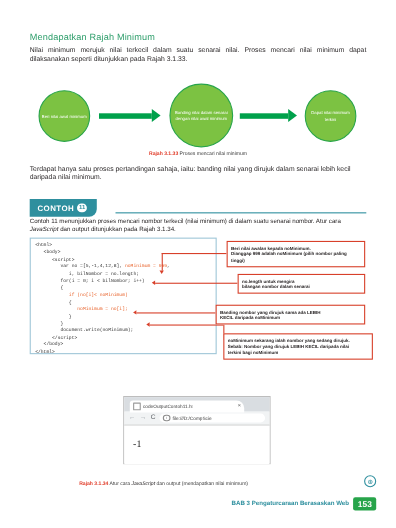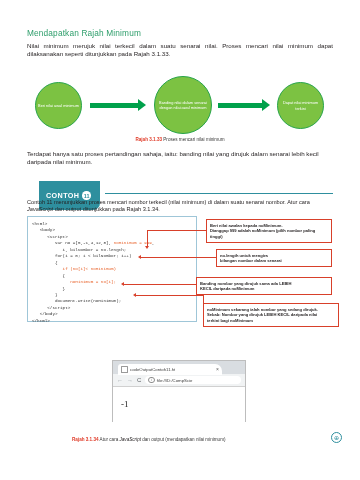--- a/index.html
+++ b/index.html
@@ -47,23 +47,23 @@
   .fig-cap span{color:#3b3b3b;}
 
   .para2{
     position:absolute;left:27px;top:150px;width:306px;
     font-size:6.2px;line-height:8.4px;color:#231f20;
   }
 
   
   .contoh-wrap{position:absolute;left:27px;top:181px;width:306px;height:14px;}
   .contoh-tab{
-    position:absolute;left:0;top:0;height:29px;padding:0 9px 0 7px;
+    position:absolute;left:0;top:0;height:16px;padding:0 9px 0 7px;
     background:#2e8f9e;border-radius:0 0 7px 0;
-    display:flex;align-items:center;gap:3px;margin-left:12px;
+    display:flex;align-items:center;gap:3px;
   }
   .contoh-tab .txt{color:#fff;font-size:7.2px;font-weight:bold;letter-spacing:.4px;}
   .contoh-tab .num{
     width:8.5px;height:8.5px;border-radius:50%;background:#fff;color:#2e8f9e;
     font-size:5.4px;font-weight:bold;display:flex;align-items:center;justify-content:center;
   }
   .contoh-rule{position:absolute;left:78px;right:0;top:12px;height:1px;background:#2e8f9e;}
 
   .contoh-text{
     position:absolute;left:27px;top:199px;width:306px;
@@ -277,14 +277,18 @@
     <div class="b-body">
       <span class="b-out">-1</span>
     </div>
   </div>
 
   <div class="fig-cap2">
     <b>Rajah 3.1.34</b>
     <span>Atur cara </span><i>JavaScript</i><span> dan output (mendapatkan nilai minimum)</span>
   </div>
   <div class="foot-icon">⊕</div>
+  <div class="footer">
+    <span class="ftxt">BAB 3  Pengaturcaraan Berasaskan Web</span>
+    <span class="pg">153</span>
+  </div>
 
 </div>
 
 </body></html>

